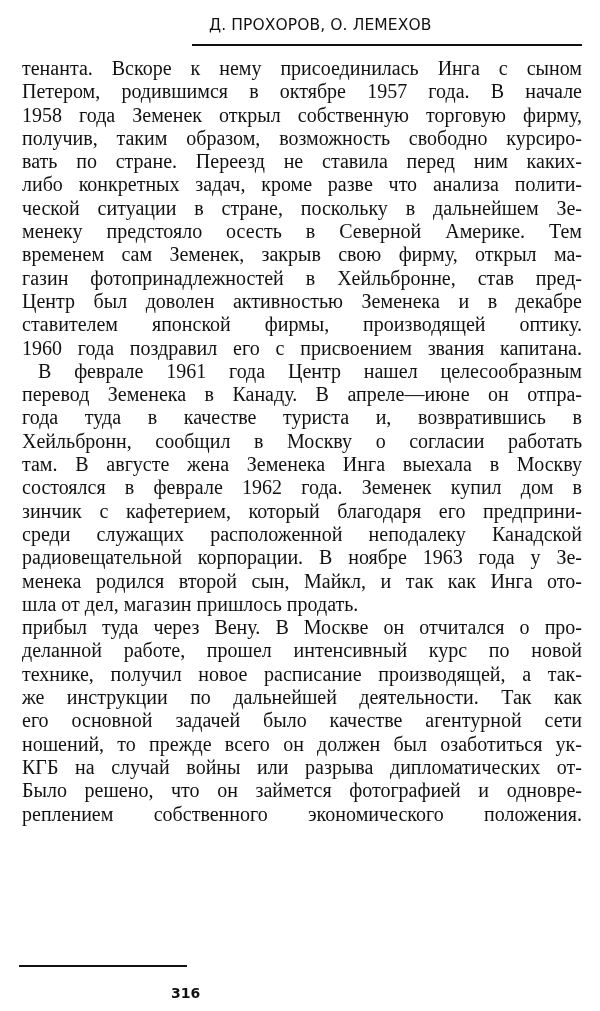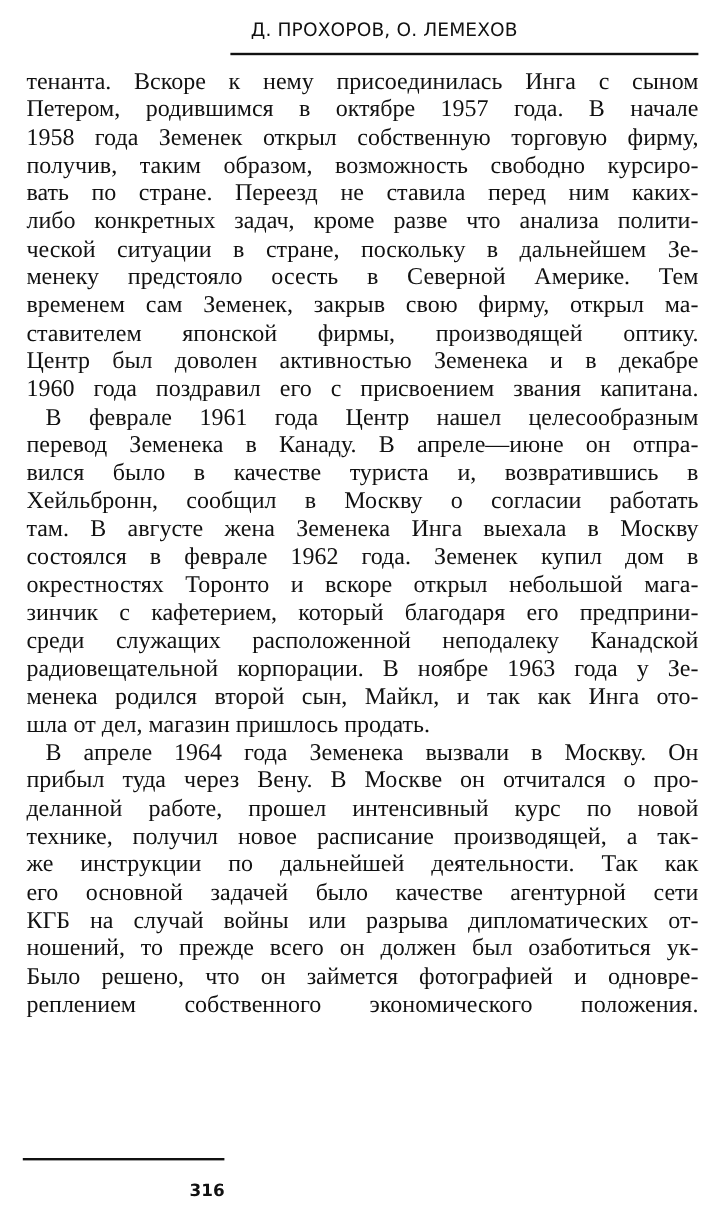--- a/index.html
+++ b/index.html
@@ -59,21 +59,21 @@
     .foot-rule {
       position: absolute;
       left: 19px;
       top: 965px;
       width: 168px;
       height: 2px;
       background: #111111;
     }
     .page-number {
       position: absolute;
-      left: 158px;
+      left: 171px;
       top: 984px;
       font-family: "DejaVu Sans", sans-serif;
       font-weight: bold;
       font-size: 14px;
       line-height: 18px;
     }
   </style>
 </head>
 <body>
 
@@ -84,46 +84,45 @@
   <div>
     <span class="line">тенанта. Вскоре к нему присоединилась Инга с сыном</span>
     <span class="line">Петером, родившимся в октябре 1957 года. В начале</span>
     <span class="line">1958 года Земенек открыл собственную торговую фирму,</span>
     <span class="line">получив, таким образом, возможность свободно курсиро-</span>
     <span class="line">вать по стране. Переезд не ставила перед ним каких-</span>
     <span class="line">либо конкретных задач, кроме разве что анализа полити-</span>
     <span class="line">ческой ситуации в стране, поскольку в дальнейшем Зе-</span>
     <span class="line">менеку предстояло осесть в Северной Америке. Тем</span>
     <span class="line">временем сам Земенек, закрыв свою фирму, открыл ма-</span>
+    <span class="line">газин фотопринадлежностей в Хейльбронне, став пред-</span>
+    <span class="line">Центр был доволен активностью Земенека и в декабре</span>
     <span class="line">ставителем японской фирмы, производящей оптику.</span>
-    <span class="line">Центр был доволен активностью Земенека и в декабре</span>
     <span class="line">1960 года поздравил его с присвоением звания капитана.</span>
   </div>
   <div>
     <span class="line indent">В феврале 1961 года Центр нашел целесообразным</span>
     <span class="line">перевод Земенека в Канаду. В апреле—июне он отпра-</span>
-    <span class="line">вился было в качестве туриста и, возвратившись в</span>
+    <span class="line">года туда в качестве туриста и, возвратившись в</span>
     <span class="line">Хейльбронн, сообщил в Москву о согласии работать</span>
     <span class="line">там. В августе жена Земенека Инга выехала в Москву</span>
     <span class="line">состоялся в феврале 1962 года. Земенек купил дом в</span>
-    <span class="line">окрестностях Торонто и вскоре открыл небольшой мага-</span>
     <span class="line">зинчик с кафетерием, который благодаря его предприни-</span>
     <span class="line">среди служащих расположенной неподалеку Канадской</span>
     <span class="line">радиовещательной корпорации. В ноябре 1963 года у Зе-</span>
     <span class="line">менека родился второй сын, Майкл, и так как Инга ото-</span>
     <span class="line last">шла от дел, магазин пришлось продать.</span>
   </div>
   <div>
-    <span class="line indent">В апреле 1964 года Земенека вызвали в Москву. Он</span>
     <span class="line">прибыл туда через Вену. В Москве он отчитался о про-</span>
     <span class="line">деланной работе, прошел интенсивный курс по новой</span>
     <span class="line">технике, получил новое расписание производящей, а так-</span>
     <span class="line">же инструкции по дальнейшей деятельности. Так как</span>
     <span class="line">его основной задачей было качестве агентурной сети</span>
+    <span class="line">ношений, то прежде всего он должен был озаботиться ук-</span>
     <span class="line">КГБ на случай войны или разрыва дипломатических от-</span>
-    <span class="line">ношений, то прежде всего он должен был озаботиться ук-</span>
     <span class="line">Было решено, что он займется фотографией и одновре-</span>
     <span class="line">реплением собственного экономического положения.</span>
   </div>
 </div>
 
 <div class="foot-rule"></div>
 <div class="page-number">316</div>
 
 </body></html>

